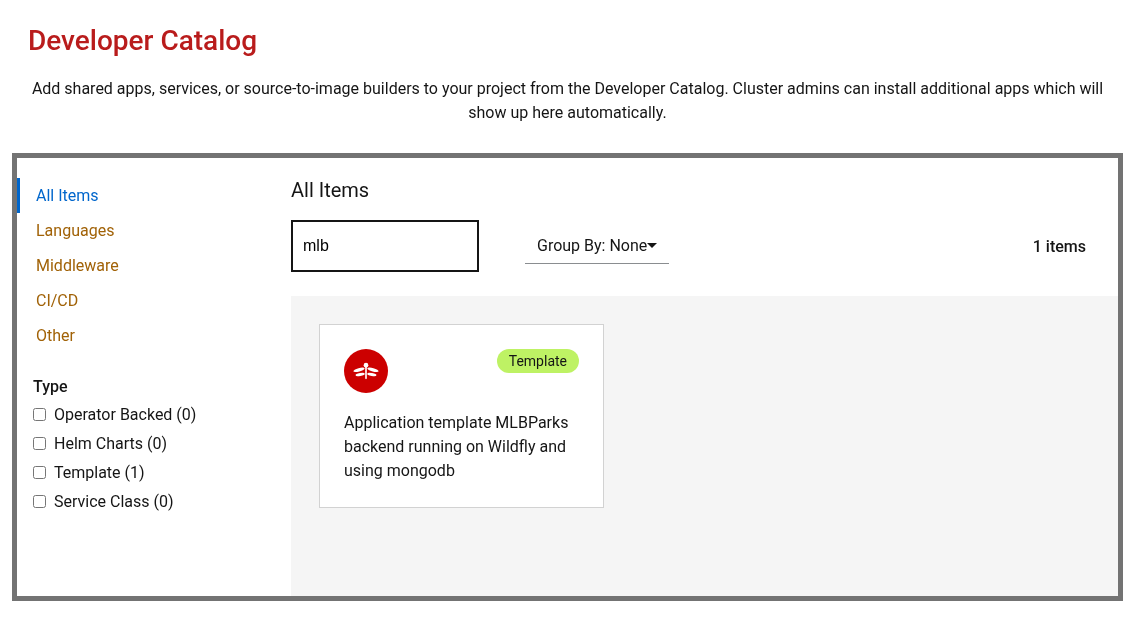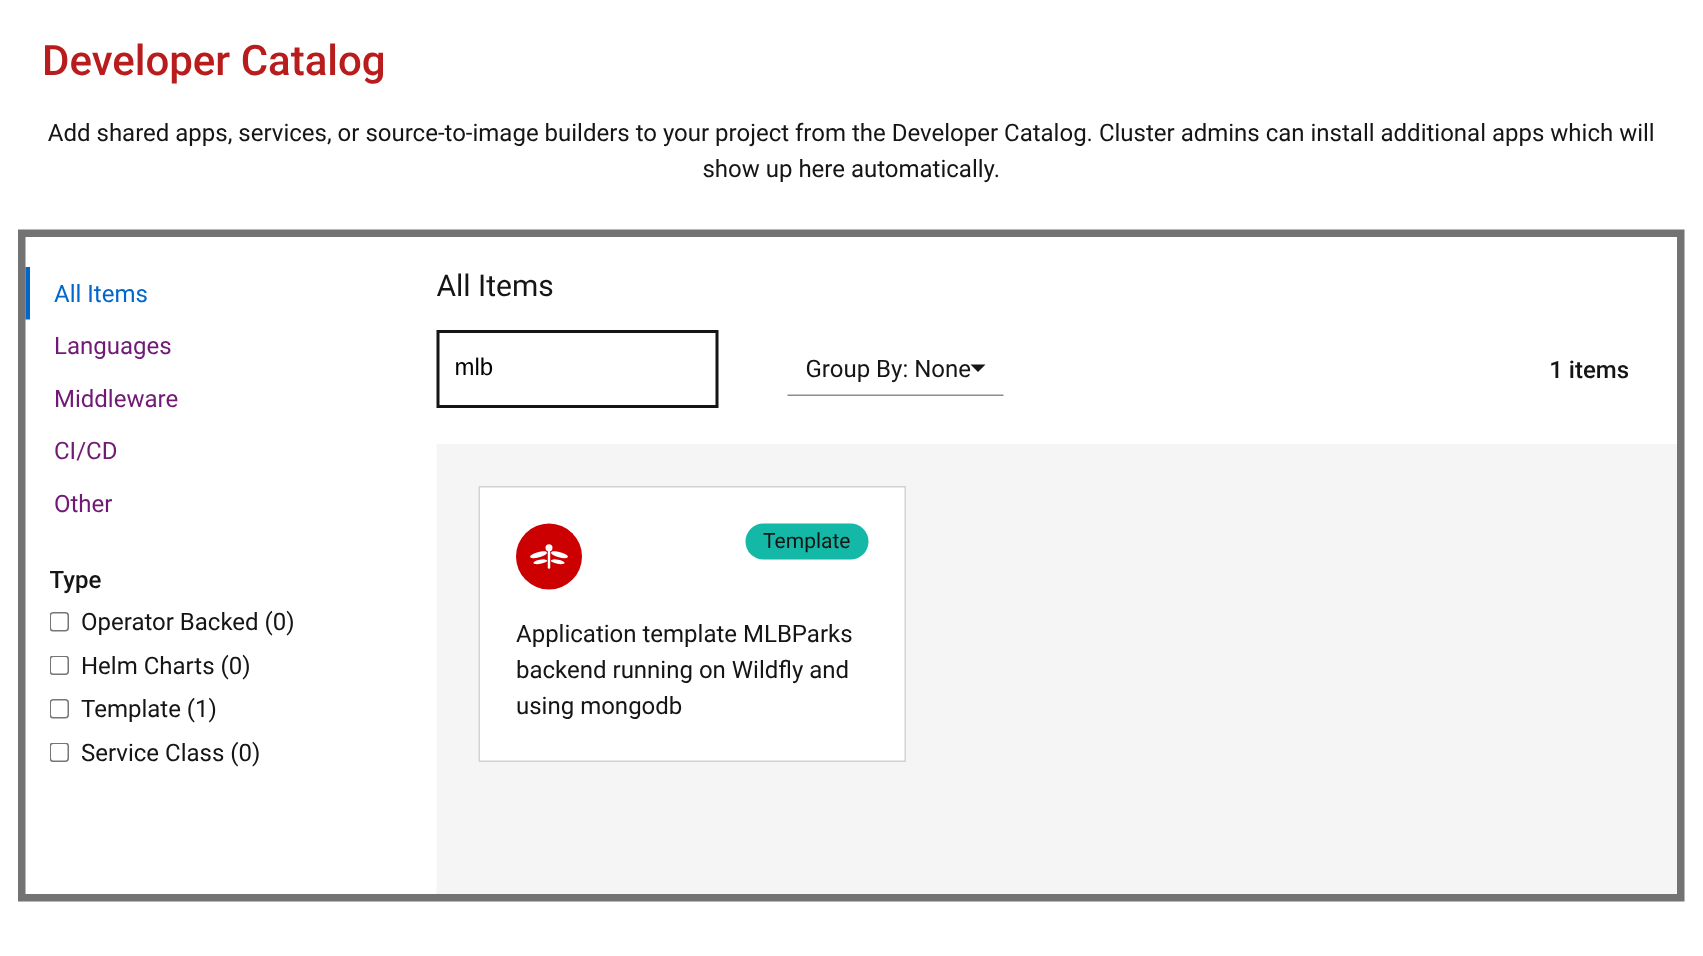--- a/index.html
+++ b/index.html
@@ -40,21 +40,21 @@
       flex-shrink: 0;
       padding: 20px 16px 20px 0;
     }
     .sidebar-section {
       margin-bottom: 24px;
     }
     .sidebar-item {
       padding: 8px 16px;
       font-size: 16px;
       cursor: pointer;
-      color: #701a75;
+      color: #a16207;
       border-left: 3px solid transparent;
     }
     .sidebar-item.active {
       border-left: 3px solid #06c;
       color: #06c;
     }
     .filter-title {
       font-size: 16px;
       font-weight: 500;
       padding: 0 16px 4px 16px;
@@ -152,21 +152,21 @@
       display: flex;
       align-items: center;
       justify-content: center;
     }
     .card-icon svg {
       width: 28px;
       height: 28px;
       fill: #fff;
     }
     .badge {
-      background: #14b8a6;
+      background: #bef264;
       padding: 4px 12px;
       border-radius: 14px;
       font-size: 14px;
       color: #151515;
     }
     .card-title {
       font-size: 18px;
       font-weight: 400;
       margin-bottom: 4px;
       color: #151515;

